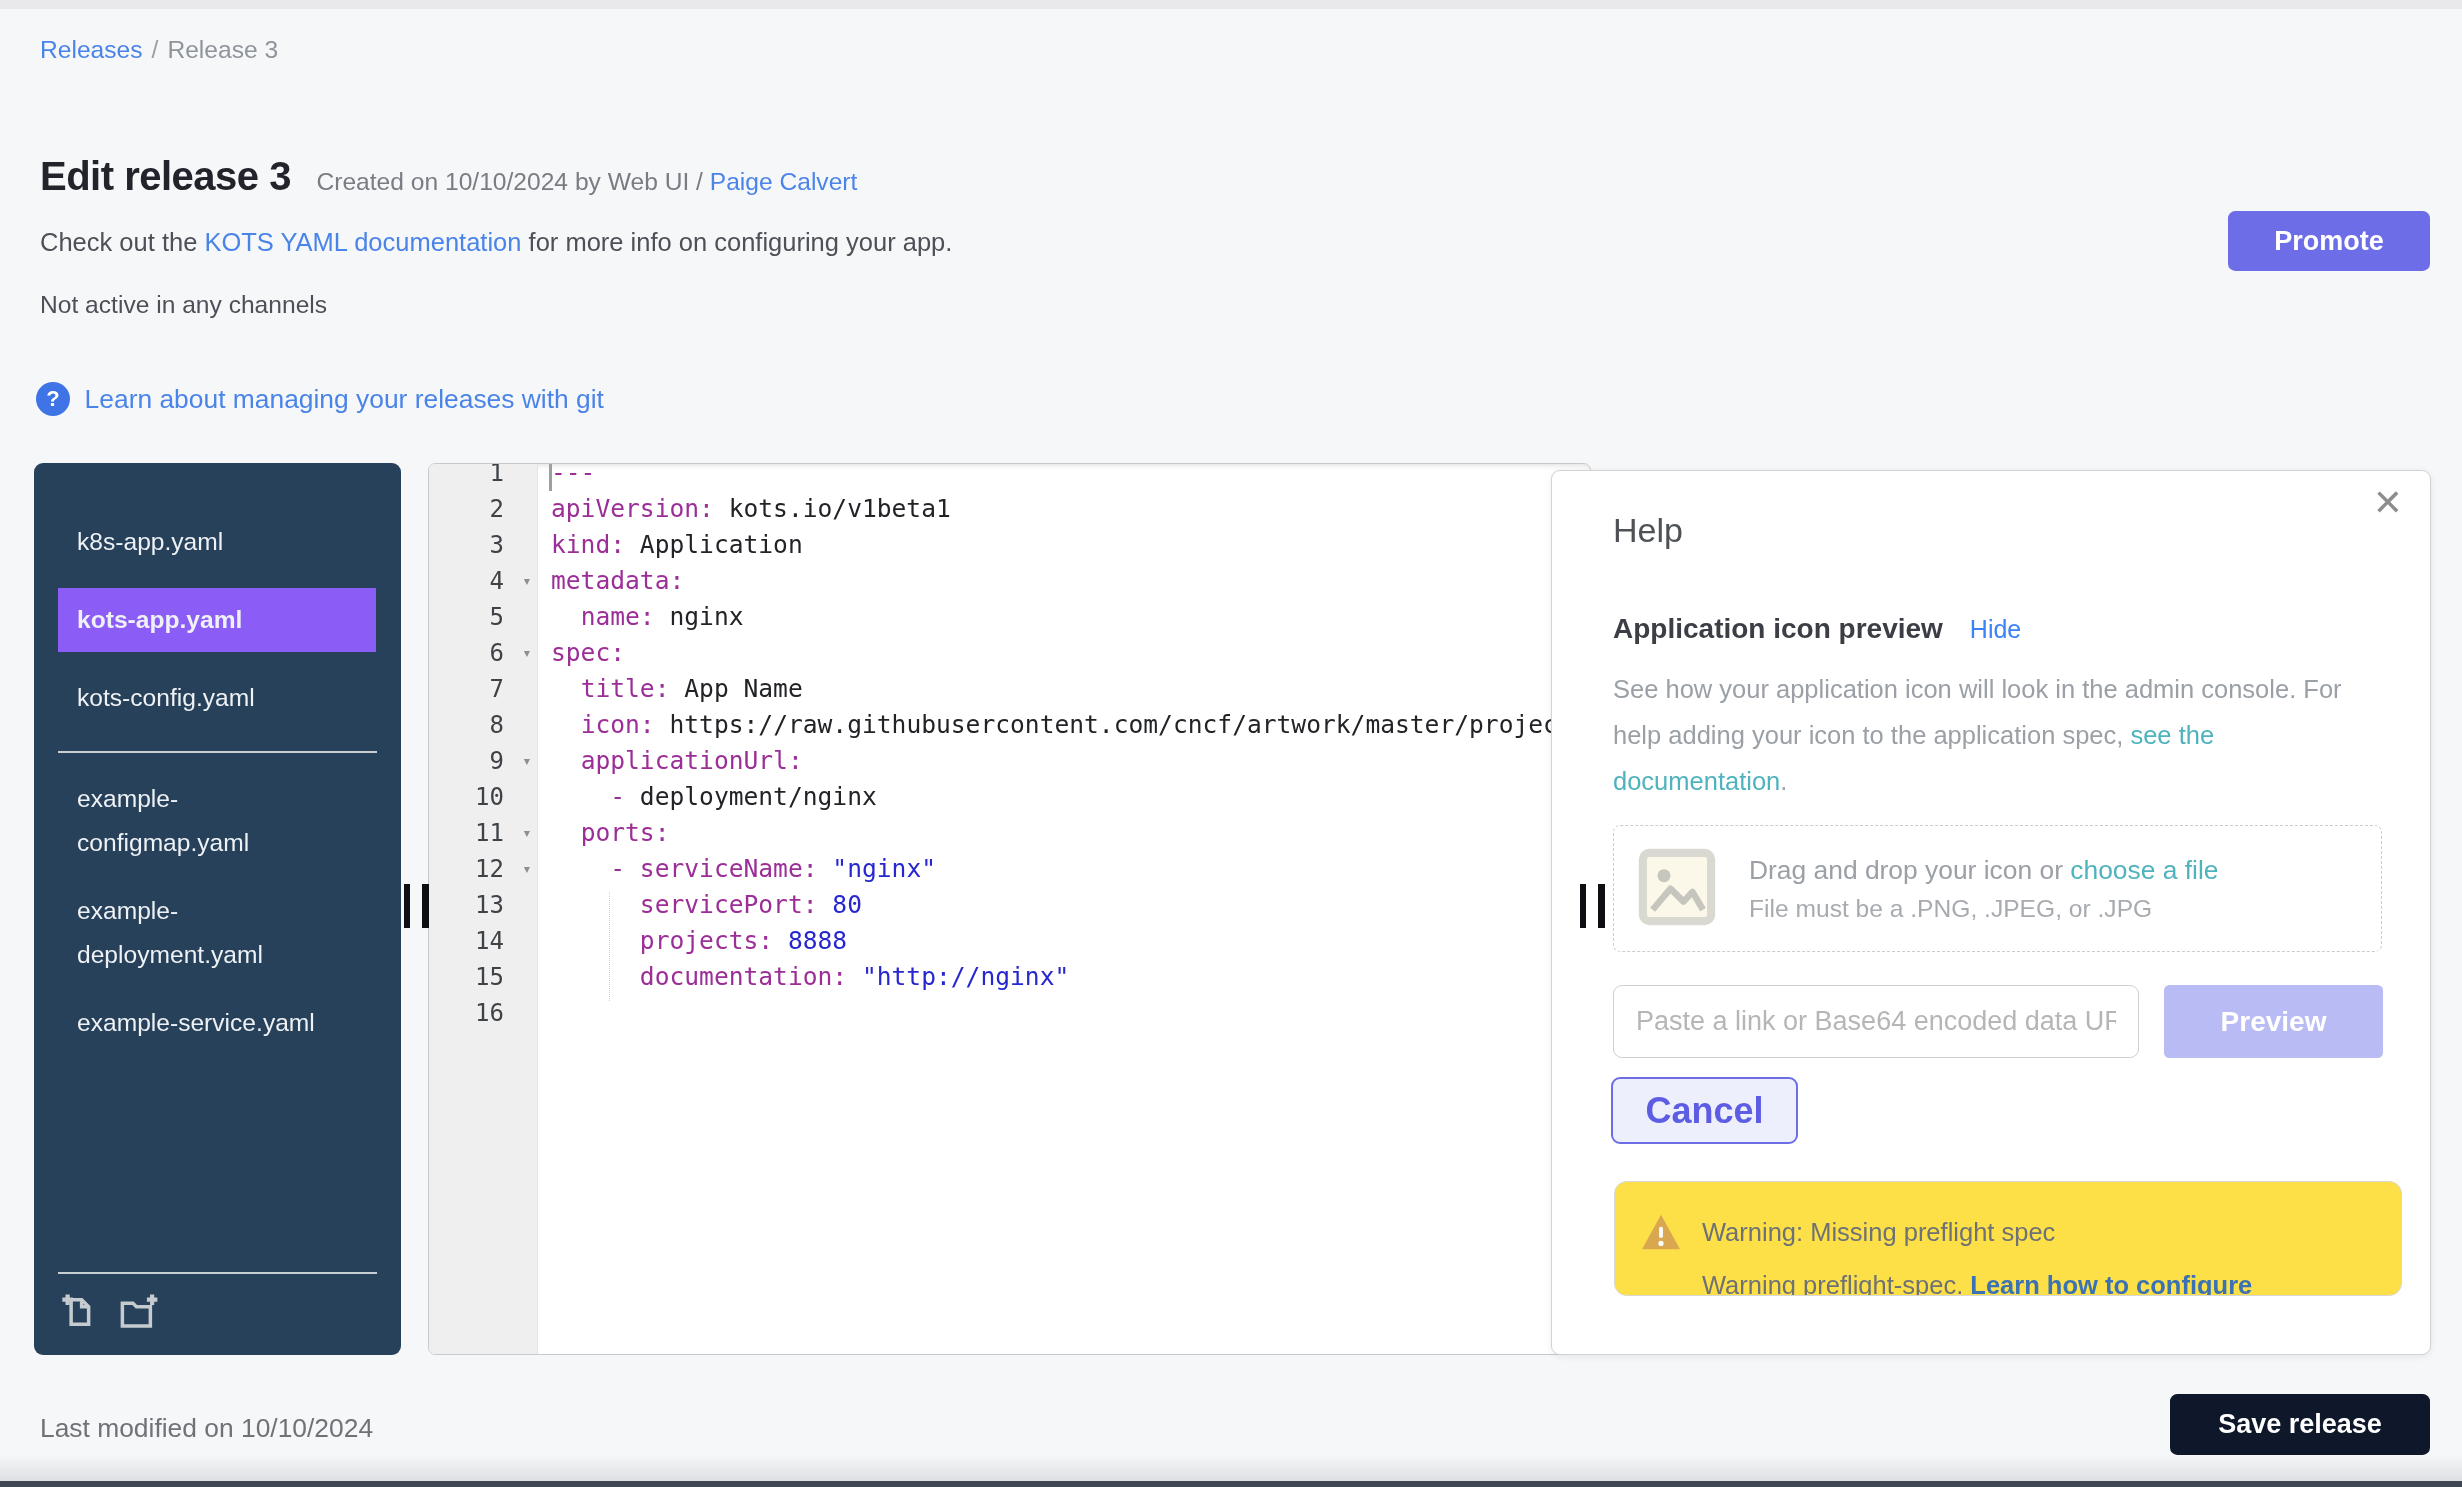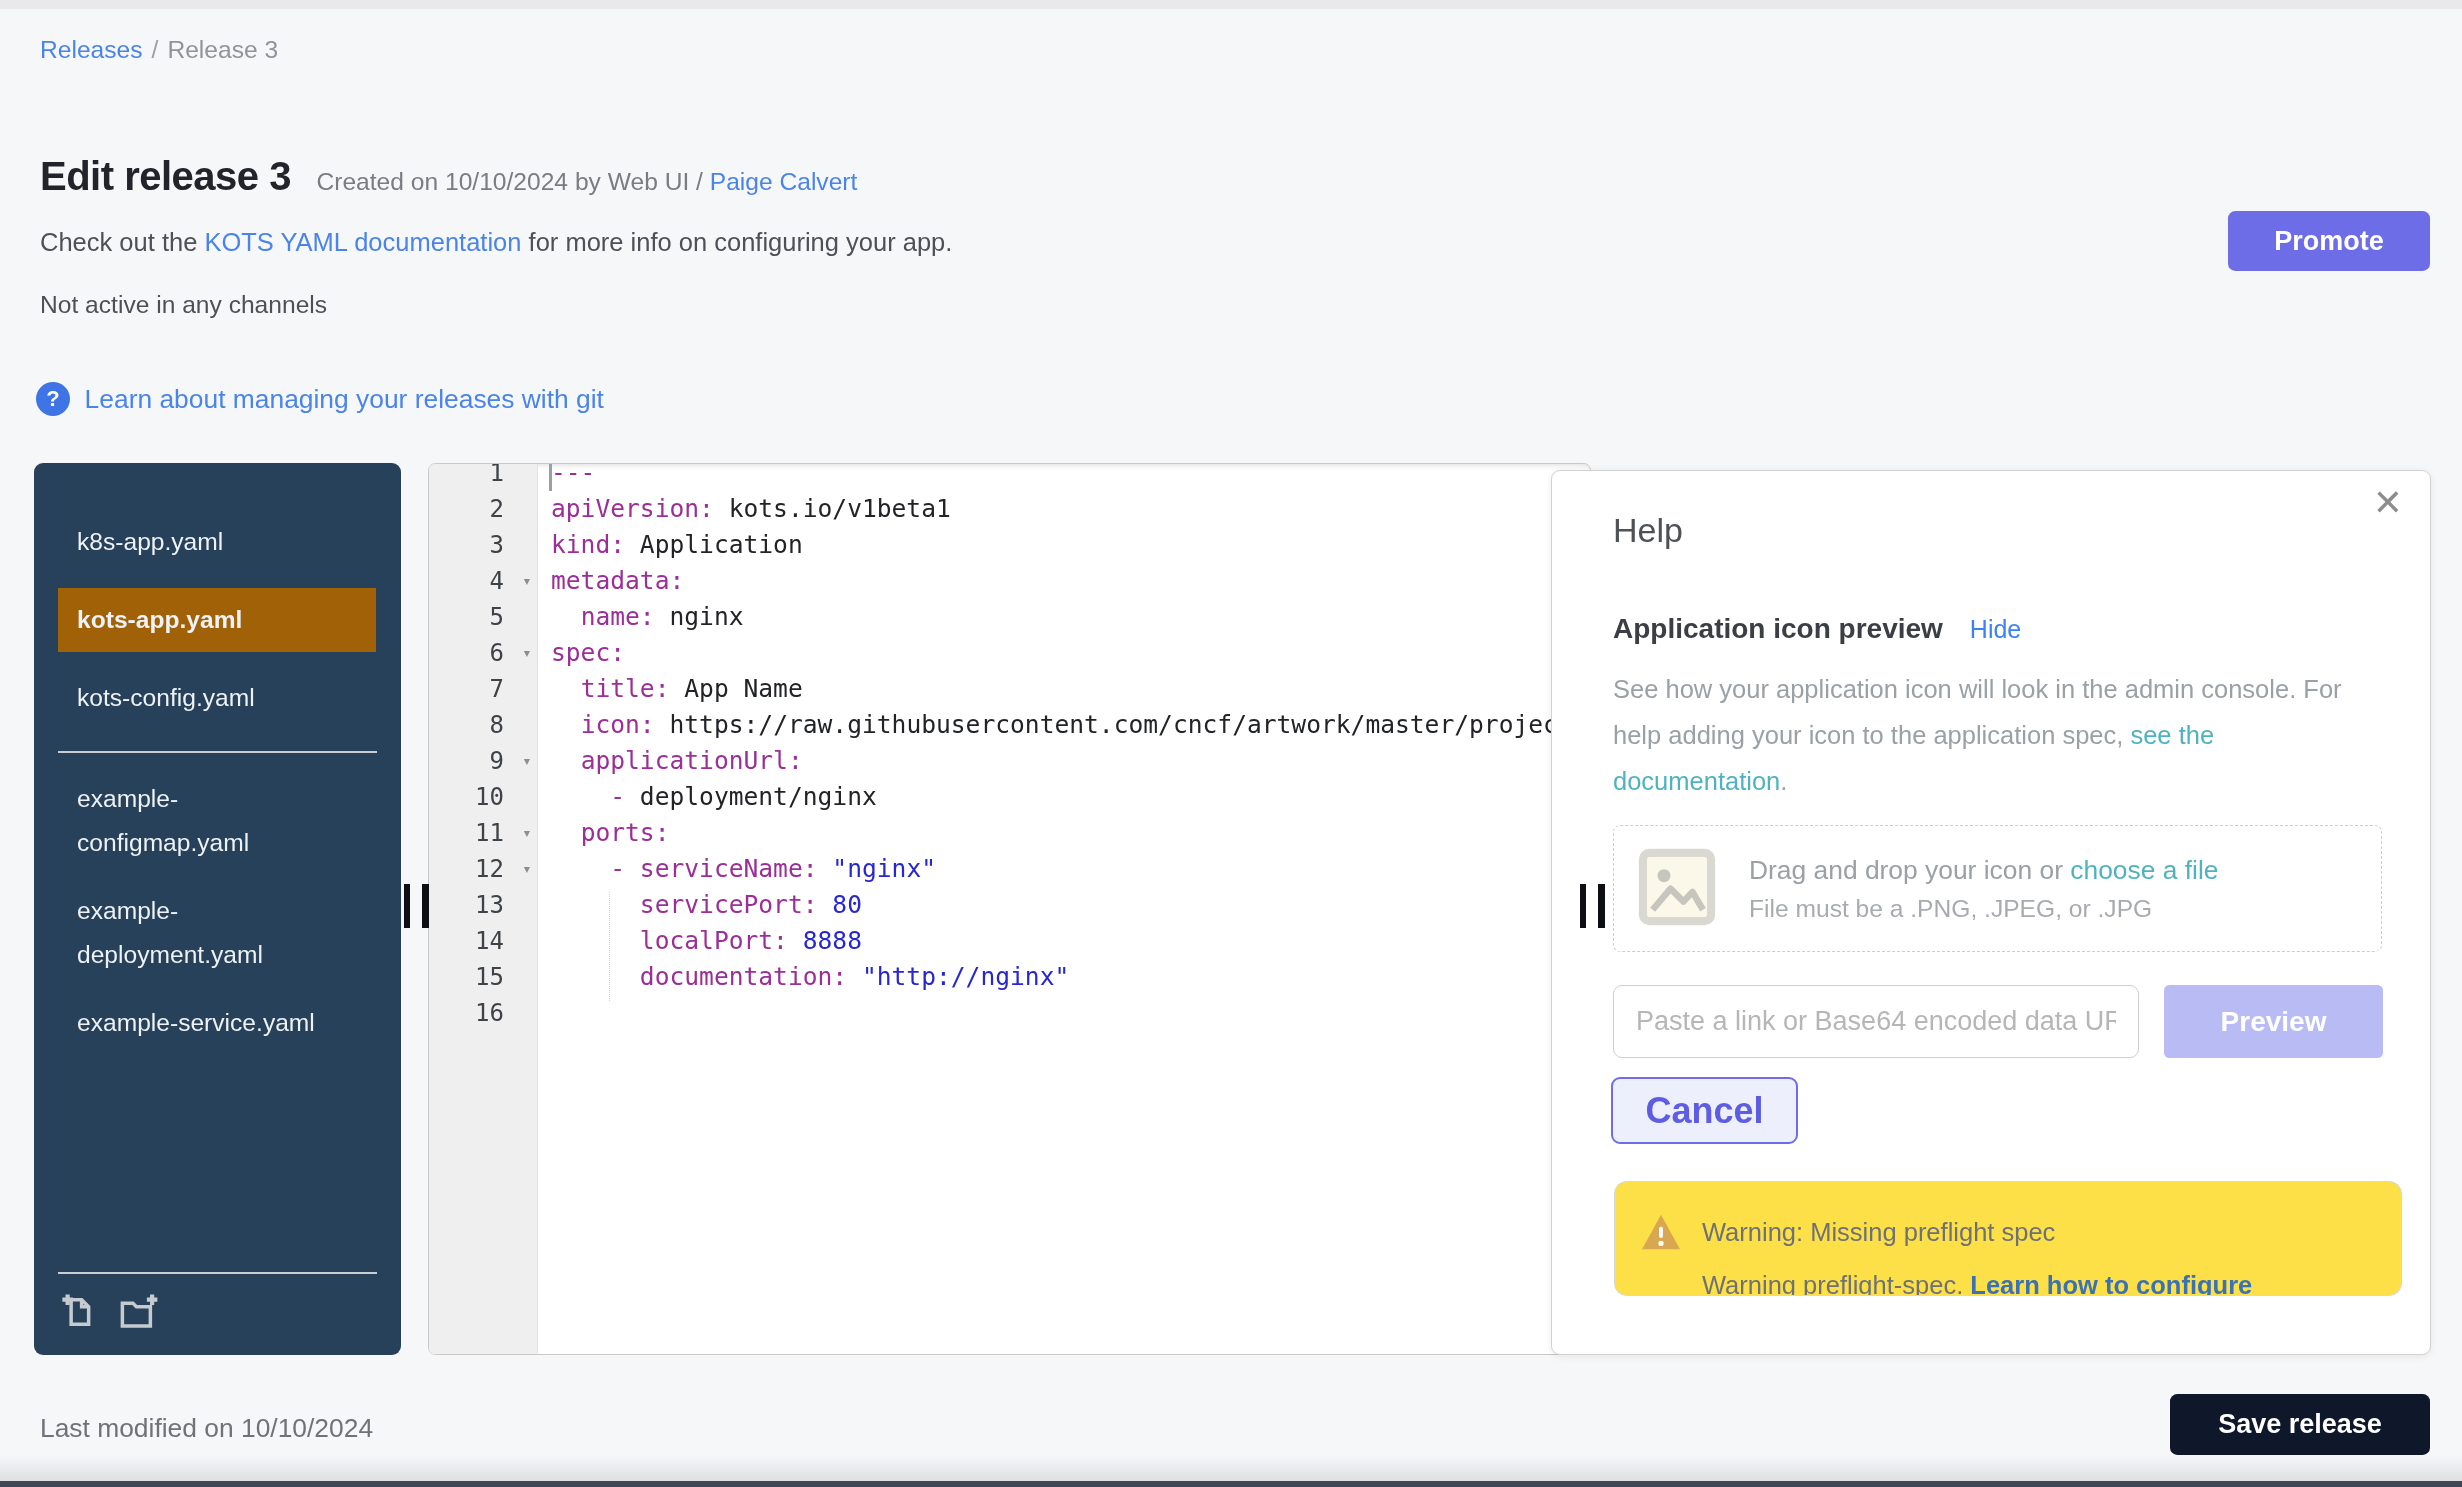--- a/index.html
+++ b/index.html
@@ -34,21 +34,21 @@
 
   
   .main { position:absolute; left:34px; top:463px; width:2397px; height:892px; }
 
   
   .sidebar { position:absolute; left:0; top:0; width:367px; height:892px; background:#264159; border-radius:9px; z-index:1; }
   .file-list { padding-top:33px; }
   .file-item { font-size:24.6px; color:#eef1f5; line-height:44px; margin-top:24px; padding-left:43px;
     width:301px; overflow-wrap:break-word; cursor:pointer; }
   .file-item .inner { display:inline-block; max-width:257px; }
-  .file-item.selected { background:#a16207; font-weight:bold; margin-left:24px; margin-right:24.6px;
+  .file-item.selected { background:#8b5cf6; font-weight:bold; margin-left:24px; margin-right:24.6px;
     width:auto; padding:10px 0 10px 19px; }
   .sidebar-divider { height:1.8px; background:#c9ced3; margin:31px 24px 5.5px 24px; }
   .sidebar-bottom { position:absolute; left:0; right:0; bottom:0; padding-bottom:20px; }
   .sidebar-bottom .sidebar-divider { margin-bottom:0; }
   .sb-icons { display:flex; gap:18px; padding:16.4px 0 0 24px; }
   .sb-icons svg { cursor:pointer; }
 
   
   .handle { position:absolute; top:421px; width:24.6px; height:44px; z-index:20; display:flex; justify-content:space-between; cursor:col-resize; }
   .handle i { display:block; width:6.4px; height:44px; background:#0d0f12; }
@@ -216,21 +216,21 @@
             <div class="code-line"><span class="tok-key">metadata:</span></div>
             <div class="code-line"><span class="tok-plain">  </span><span class="tok-key">name:</span><span class="tok-plain"> nginx</span></div>
             <div class="code-line"><span class="tok-key">spec:</span></div>
             <div class="code-line"><span class="tok-plain">  </span><span class="tok-key">title:</span><span class="tok-plain"> App Name</span></div>
             <div class="code-line"><span class="tok-plain">  </span><span class="tok-key">icon:</span><span class="tok-plain"> https://raw.githubusercontent.com/cncf/artwork/master/projects</span></div>
             <div class="code-line"><span class="tok-plain">  </span><span class="tok-key">applicationUrl:</span></div>
             <div class="code-line"><span class="tok-plain">    </span><span class="tok-key">-</span><span class="tok-plain"> deployment/nginx</span></div>
             <div class="code-line"><span class="tok-plain">  </span><span class="tok-key">ports:</span></div>
             <div class="code-line"><span class="tok-plain">    </span><span class="tok-key">-</span><span class="tok-plain"> </span><span class="tok-key">serviceName:</span><span class="tok-plain"> </span><span class="tok-str">"nginx"</span></div>
             <div class="code-line"><span class="tok-plain">      </span><span class="tok-key">servicePort:</span><span class="tok-plain"> </span><span class="tok-num">80</span></div>
-            <div class="code-line"><span class="tok-plain">      </span><span class="tok-key">localPort:</span><span class="tok-plain"> </span><span class="tok-num">8888</span></div>
+            <div class="code-line"><span class="tok-plain">      </span><span class="tok-key">projects:</span><span class="tok-plain"> </span><span class="tok-num">8888</span></div>
             <div class="code-line"><span class="tok-plain">      </span><span class="tok-key">documentation:</span><span class="tok-plain"> </span><span class="tok-str">"http://nginx"</span></div>
             <div class="code-line"></div>
           </div>
         <div class="cursor"></div>
         <div class="iguide"></div>
       </div>
     </div>
 
     <div class="handle h2">
         <i></i>

